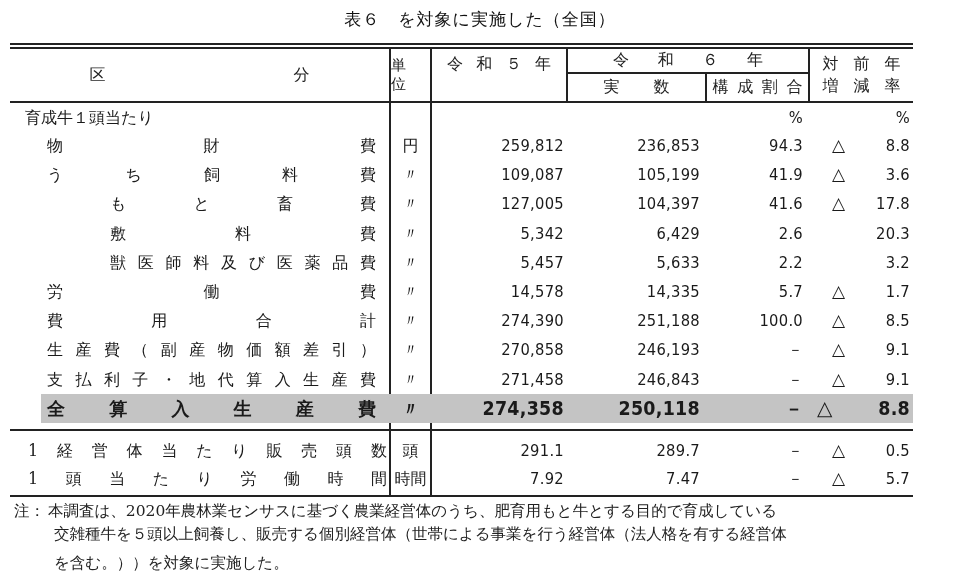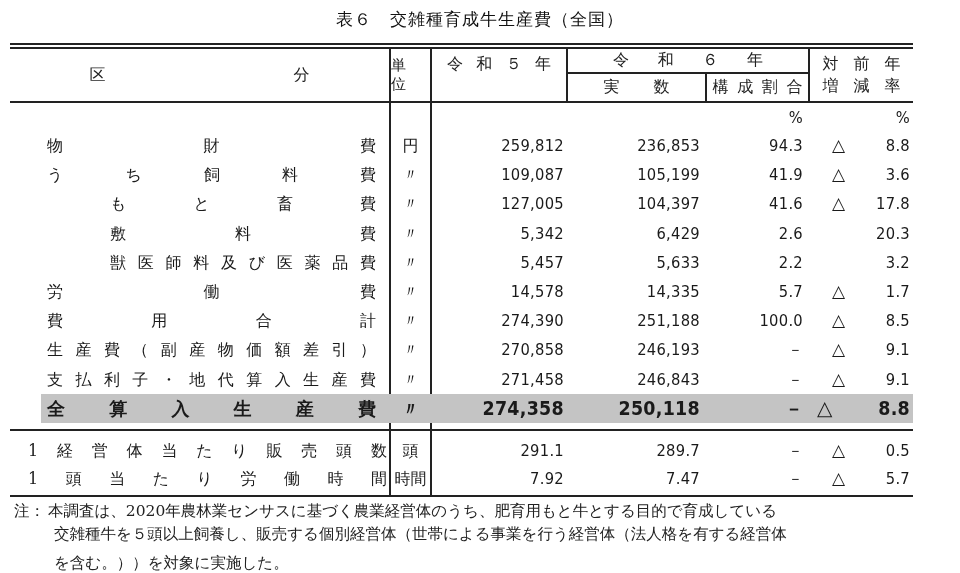--- a/index.html
+++ b/index.html
@@ -38,21 +38,21 @@
   .notes {
     position: absolute; left: 14px; top: 500px; width: 940px;
     font-size: 15.5px; line-height: 23px; color: #222;
   }
   .notes .lbl { position: absolute; left: 0; top: 0; }
   .notes .ln { position: absolute; white-space: nowrap; }
 </style>
 </head>
 <body>
 
-<div class="title">表６　交雑種育成牛生産費（全国）</div>
+<div class="title">表６　を対象に実施した（全国）</div>
 
 <div class="topline" style="top:43px;height:2px"></div>
 <div class="topline" style="top:47px;height:2px"></div>
 <div class="hline" style="left:10px;top:101px;width:903px;height:2px"></div>
 <div class="hline" style="left:566px;top:72px;width:242px;height:2px"></div>
 <div class="hline" style="left:10px;top:429px;width:903px;height:2px"></div>
 <div class="hline" style="left:10px;top:495px;width:903px;height:2px"></div>
 
 <div class="vline" style="left:389px;top:47px;width:2px;height:450px"></div>
 <div class="vline" style="left:430px;top:47px;width:2px;height:450px"></div>
@@ -104,20 +104,21 @@
     <span>年</span>
   </div>
   <div style="width:78px" class="spread">
     <span>増</span>
     <span>減</span>
     <span>率</span>
   </div>
 </div>
 
 <div class="row" style="top:103px">
+  <div class="cell" style="left:15px">育成牛１頭当たり</div>
   <div class="cell num" style="left:700px;width:93px">%</div>
   <div class="cell num" style="left:810px;width:90px">%</div>
 </div>
 
 <div id="rows">
     <div class="row" style="top: 131px;">
       <div class="cell label" style="left: 37px; width: 329px;">
         <span>物</span>
         <span>財</span>
         <span>費</span>

